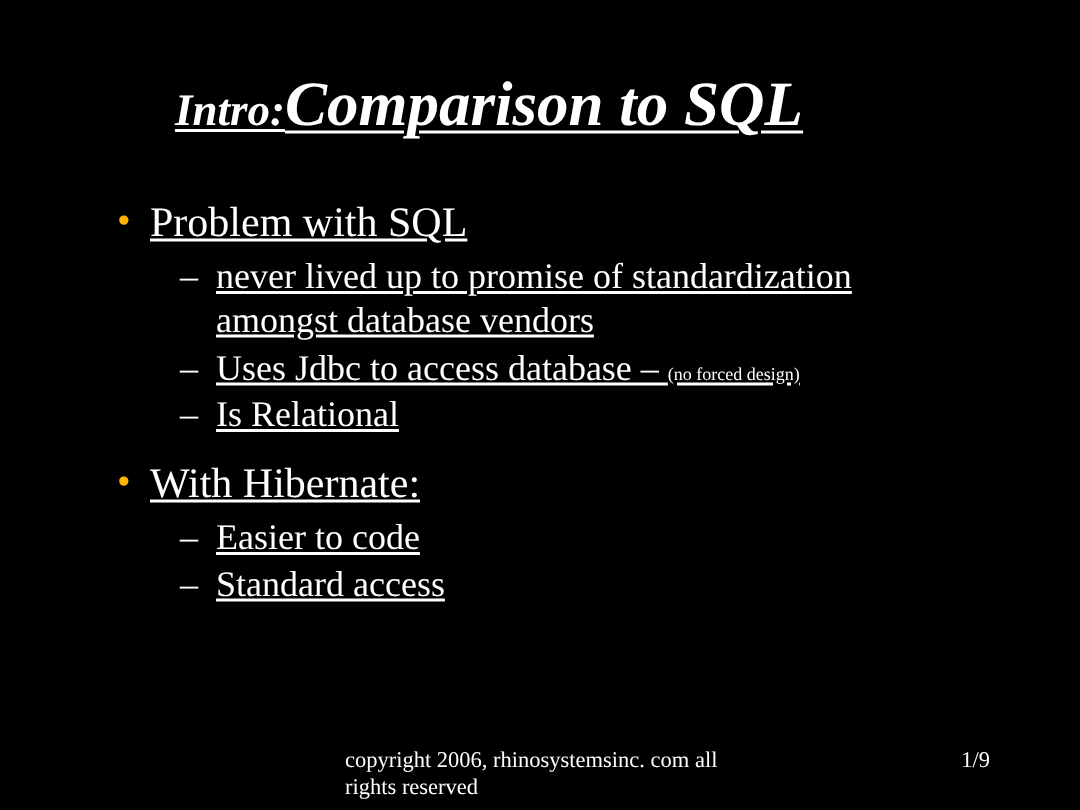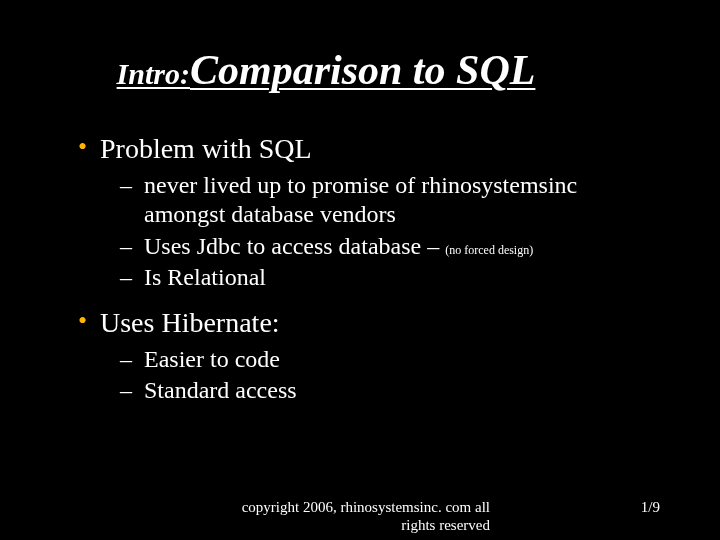--- a/index.html
+++ b/index.html
@@ -32,20 +32,21 @@
   .title .t-large {
     font-size: 42px;
     text-decoration: underline;
     text-decoration-thickness: 2px;
     text-underline-offset: 4px;
   }
   ul.top {
     list-style: none;
     padding-left: 30px;
     font-size: 28px;
+    text-decoration: underline;
   }
   ul.top > li {
     position: relative;
     padding-left: 22px;
     margin-bottom: 6px;
     line-height: 1.18;
   }
   ul.top > li::before {
     content: "•";
     position: absolute;
@@ -83,21 +84,21 @@
     left: 0;
     width: 720px;
     font-size: 15px;
     color: #fff;
   }
   .copyright {
     position: absolute;
     left: 50%;
     transform: translateX(-50%);
     bottom: 0;
-    text-align: right;
+    text-align: left;
     width: 260px;
     line-height: 1.2;
   }
   .pagenum {
     position: absolute;
     right: 60px;
     bottom: 18px;
   }
 </style>
 </head>
@@ -106,27 +107,27 @@
 <div class="slide">
 
   <h1 class="title">
     <span class="t-small">Intro:</span><span class="t-large">Comparison to SQL</span>
   </h1>
 
   <ul class="top">
     <li>
       <span>Problem with SQL</span>
       <ul class="sub">
-        <li><span>never lived up to promise of rhinosystemsinc amongst database vendors</span></li>
+        <li><span>never lived up to promise of standardization amongst database vendors</span></li>
         <li><span>Uses Jdbc to access database – </span><span class="note">(no forced design)</span></li>
         <li><span>Is Relational</span></li>
       </ul>
     </li>
     <li>
-      <span>Uses Hibernate:</span>
+      <span>With Hibernate:</span>
       <ul class="sub">
         <li><span>Easier to code</span></li>
         <li><span>Standard access</span></li>
       </ul>
     </li>
   </ul>
 
   <div class="footer">
     <div class="copyright">copyright 2006, rhinosystemsinc. com all rights reserved</div>
     <div class="pagenum">1/9</div>

